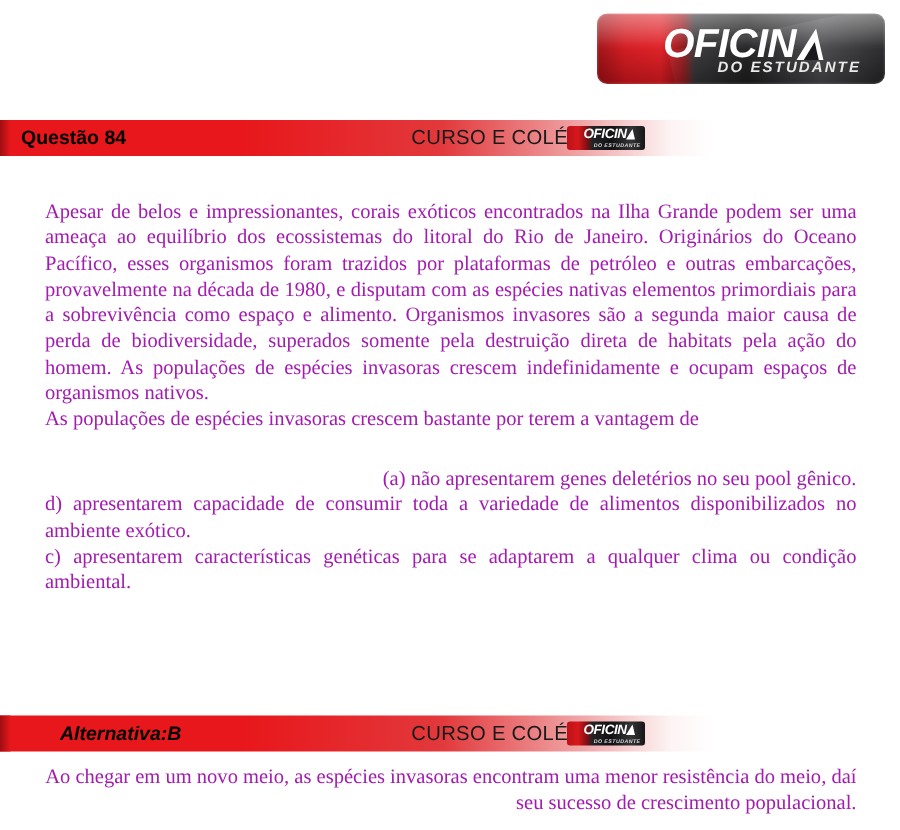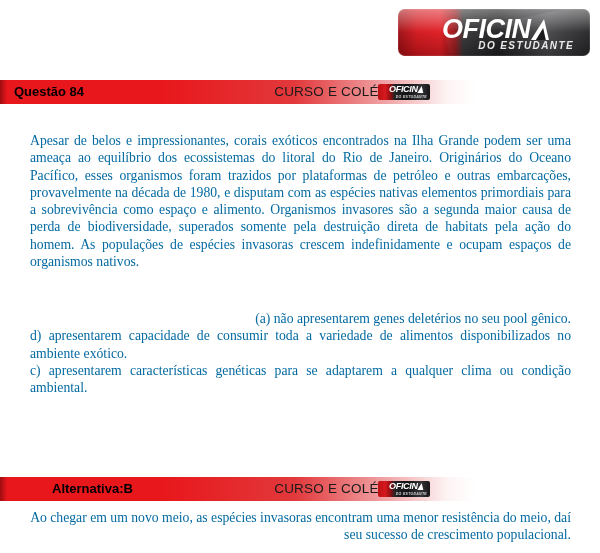--- a/index.html
+++ b/index.html
@@ -212,21 +212,21 @@
   #question-bar { top: 80px; }
   #answer-bar   { top: 477px; }
 
   
   .content {
     position: absolute;
     left: 30px;
     width: 541px;
     font-size: 13.7px;
     line-height: 17.3px;
-    color: #0369a1;
+    color: #a21caf;
     text-align: justify;
     text-justify: inter-word;
   }
   #passage { top: 132px; }
   #options { top: 310px; }
   #explanation {
     top: 509px;
     text-align: right;
   }
   .opt {
@@ -252,31 +252,32 @@
   <div class="bar-label" style="left:14px;">Questão 84</div>
   <div class="bar-right">CURSO E COLÉGIO</div>
   <div class="mini-logo">
     <div class="mini-word"><span>OFICIN</span><span class="mini-a"></span></div>
     <div class="mini-sub">DO ESTUDANTE</div>
   </div>
 </div>
 
 <div class="content" id="passage">
   <div>Apesar de belos e impressionantes, corais exóticos encontrados na Ilha Grande podem ser uma ameaça ao equilíbrio dos ecossistemas do litoral do Rio de Janeiro. Originários do Oceano Pacífico, esses organismos foram trazidos por plataformas de petróleo e outras embarcações, provavelmente na década de 1980, e disputam com as espécies nativas elementos primordiais para a sobrevivência como espaço e alimento. Organismos invasores são a segunda maior causa de perda de biodiversidade, superados somente pela destruição direta de habitats pela ação do homem. As populações de espécies invasoras crescem indefinidamente e ocupam espaços de organismos nativos.</div>
+  <div>As populações de espécies invasoras crescem bastante por terem a vantagem de</div>
 </div>
 
 <div class="content" id="options">
   <div class="opt opt-short">(a) não apresentarem genes deletérios no seu pool gênico.</div>
   <div class="opt">d) apresentarem capacidade de consumir toda a variedade de alimentos disponibilizados no ambiente exótico.</div>
   <div class="opt">c) apresentarem características genéticas para se adaptarem a qualquer clima ou condição ambiental.</div>
 </div>
 
 <div class="bar" id="answer-bar">
   <div class="bar-dark-edge"></div>
-  <div class="bar-label" style="left:52px;">Alternativa:B</div>
+  <div class="bar-label" style="left:40px;font-style:italic;">Alternativa:B</div>
   <div class="bar-right">CURSO E COLÉGIO</div>
   <div class="mini-logo">
     <div class="mini-word"><span>OFICIN</span><span class="mini-a"></span></div>
     <div class="mini-sub">DO ESTUDANTE</div>
   </div>
 </div>
 
 <div class="content" id="explanation">
   <div>Ao chegar em um novo meio, as espécies invasoras encontram uma menor resistência do meio, daí seu sucesso de crescimento populacional.</div>
 </div>

